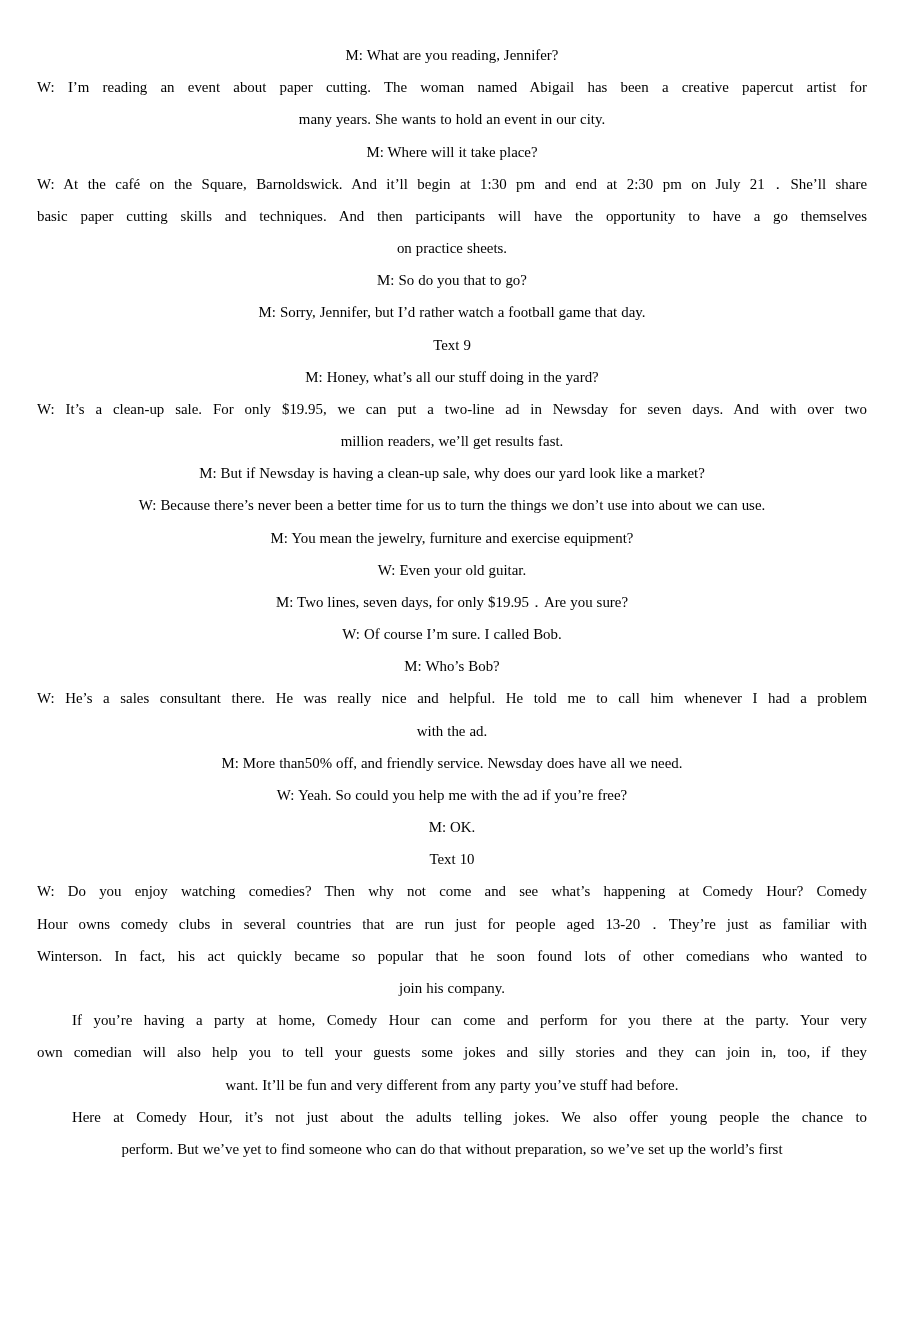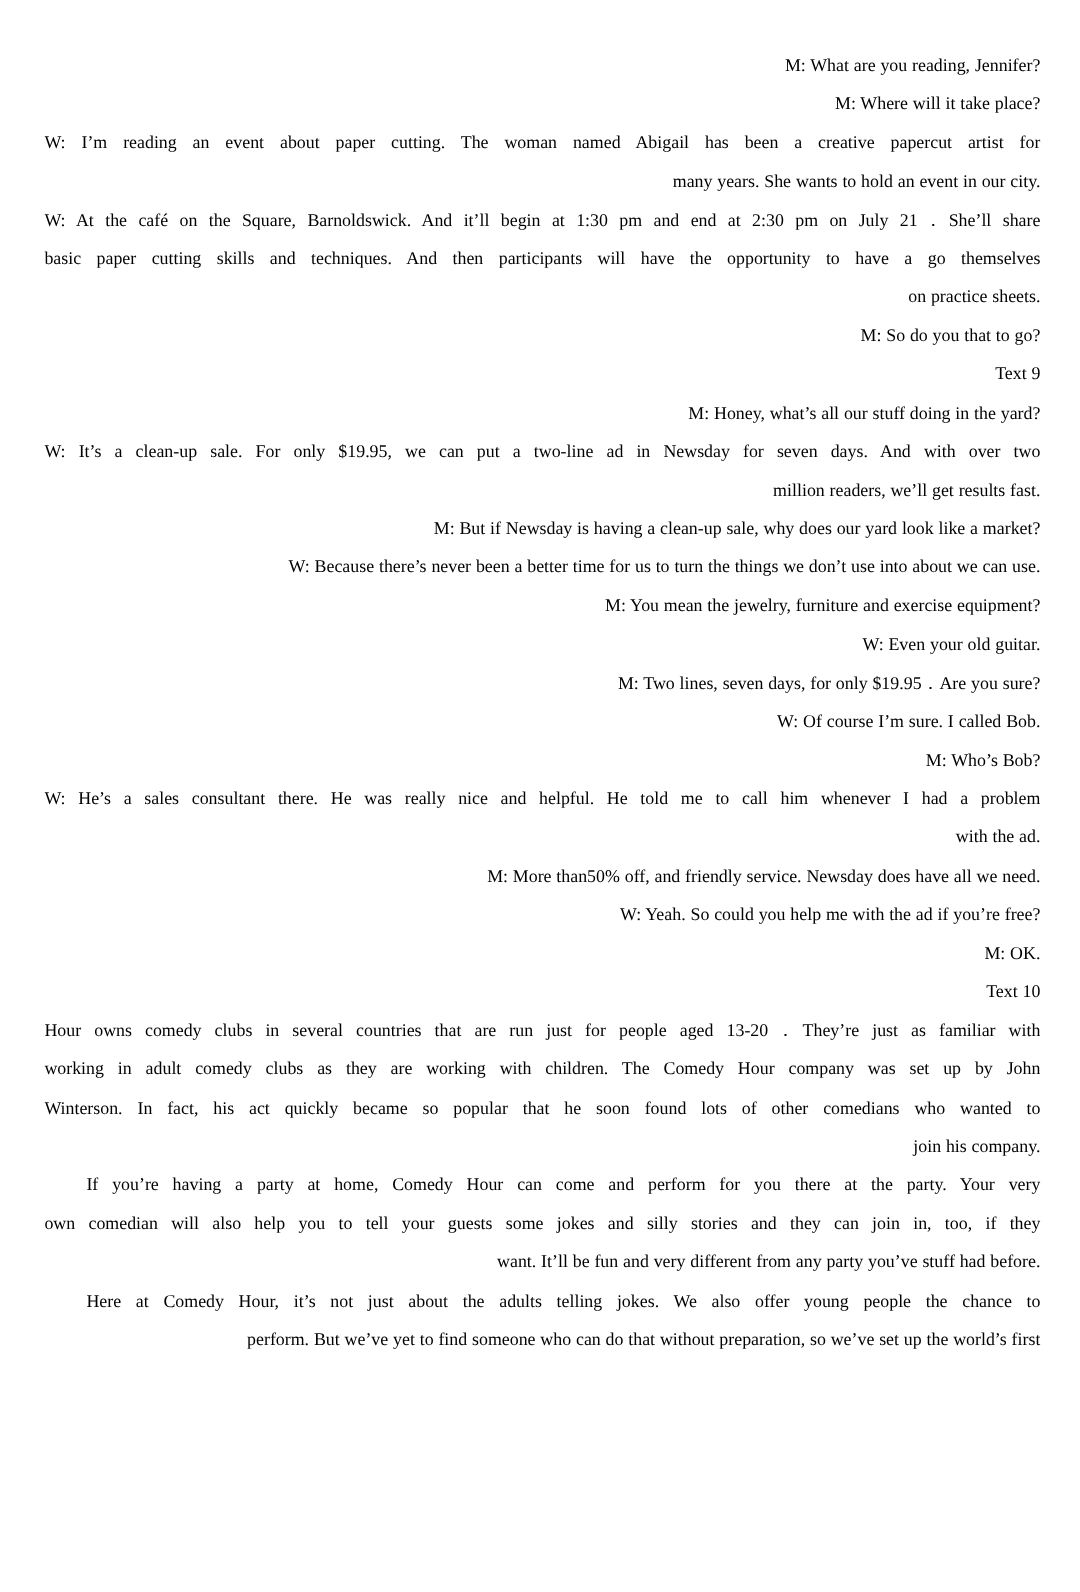--- a/index.html
+++ b/index.html
@@ -20,21 +20,21 @@
     color: #000000;
   }
   .para {
     margin: 0;
     padding: 0;
   }
   .line {
     height: 32.18px;
     line-height: 32.18px;
     overflow: hidden;
-    text-align: right;
+    text-align: center;
     word-spacing: 0.02em;
   }
   
   .line.jl {
     text-align: justify;
     text-align-last: justify;
   }
   
   .line.ind {
     text-indent: 35px;
@@ -42,33 +42,36 @@
 </style>
 </head>
 <body>
 
 <div class="page">
   <div id="content">
       <div class="para">
         <div class="line">M: What are you reading, Jennifer?</div>
       </div>
       <div class="para">
-        <div class="line">M: Where will it take place?</div>
+        <div class="line jl">W: I’m reading an event about paper cutting. The woman named Abigail has been a creative papercut artist for</div>
+        <div class="line">many years. She wants to hold an event in our city.</div>
       </div>
       <div class="para">
-        <div class="line jl">W: I’m reading an event about paper cutting. The woman named Abigail has been a creative papercut artist for</div>
-        <div class="line">many years. She wants to hold an event in our city.</div>
+        <div class="line">M: Where will it take place?</div>
       </div>
       <div class="para">
         <div class="line jl">W: At the café on the Square, Barnoldswick. And it’ll begin at 1:30 pm and end at 2:30 pm on July 21．She’ll share</div>
         <div class="line jl">basic paper cutting skills and techniques. And then participants will have the opportunity to have a go themselves</div>
         <div class="line">on practice sheets.</div>
       </div>
       <div class="para">
         <div class="line">M: So do you that to go?</div>
+      </div>
+      <div class="para">
+        <div class="line">M: Sorry, Jennifer, but I’d rather watch a football game that day.</div>
       </div>
       <div class="para">
         <div class="line">Text 9</div>
       </div>
       <div class="para">
         <div class="line">M: Honey, what’s all our stuff doing in the yard?</div>
       </div>
       <div class="para">
         <div class="line jl">W: It’s a clean-up sale. For only $19.95, we can put a two-line ad in Newsday for seven days. And with over two</div>
         <div class="line">million readers, we’ll get results fast.</div>
@@ -104,22 +107,22 @@
       <div class="para">
         <div class="line">W: Yeah. So could you help me with the ad if you’re free?</div>
       </div>
       <div class="para">
         <div class="line">M: OK.</div>
       </div>
       <div class="para">
         <div class="line">Text 10</div>
       </div>
       <div class="para">
+        <div class="line jl">W: Do you enjoy watching comedies? Then why not come and see what’s happening at Comedy Hour? Comedy</div>
         <div class="line jl">Hour owns comedy clubs in several countries that are run just for people aged 13-20．They’re just as familiar with</div>
-        <div class="line jl">working in adult comedy clubs as they are working with children. The Comedy Hour company was set up by John</div>
         <div class="line jl">Winterson. In fact, his act quickly became so popular that he soon found lots of other comedians who wanted to</div>
         <div class="line">join his company.</div>
       </div>
       <div class="para">
         <div class="line jl ind">If you’re having a party at home, Comedy Hour can come and perform for you there at the party. Your very</div>
         <div class="line jl">own comedian will also help you to tell your guests some jokes and silly stories and they can join in, too, if they</div>
         <div class="line">want. It’ll be fun and very different from any party you’ve stuff had before.</div>
       </div>
       <div class="para">
         <div class="line jl ind">Here at Comedy Hour, it’s not just about the adults telling jokes. We also offer young people the chance to</div>

